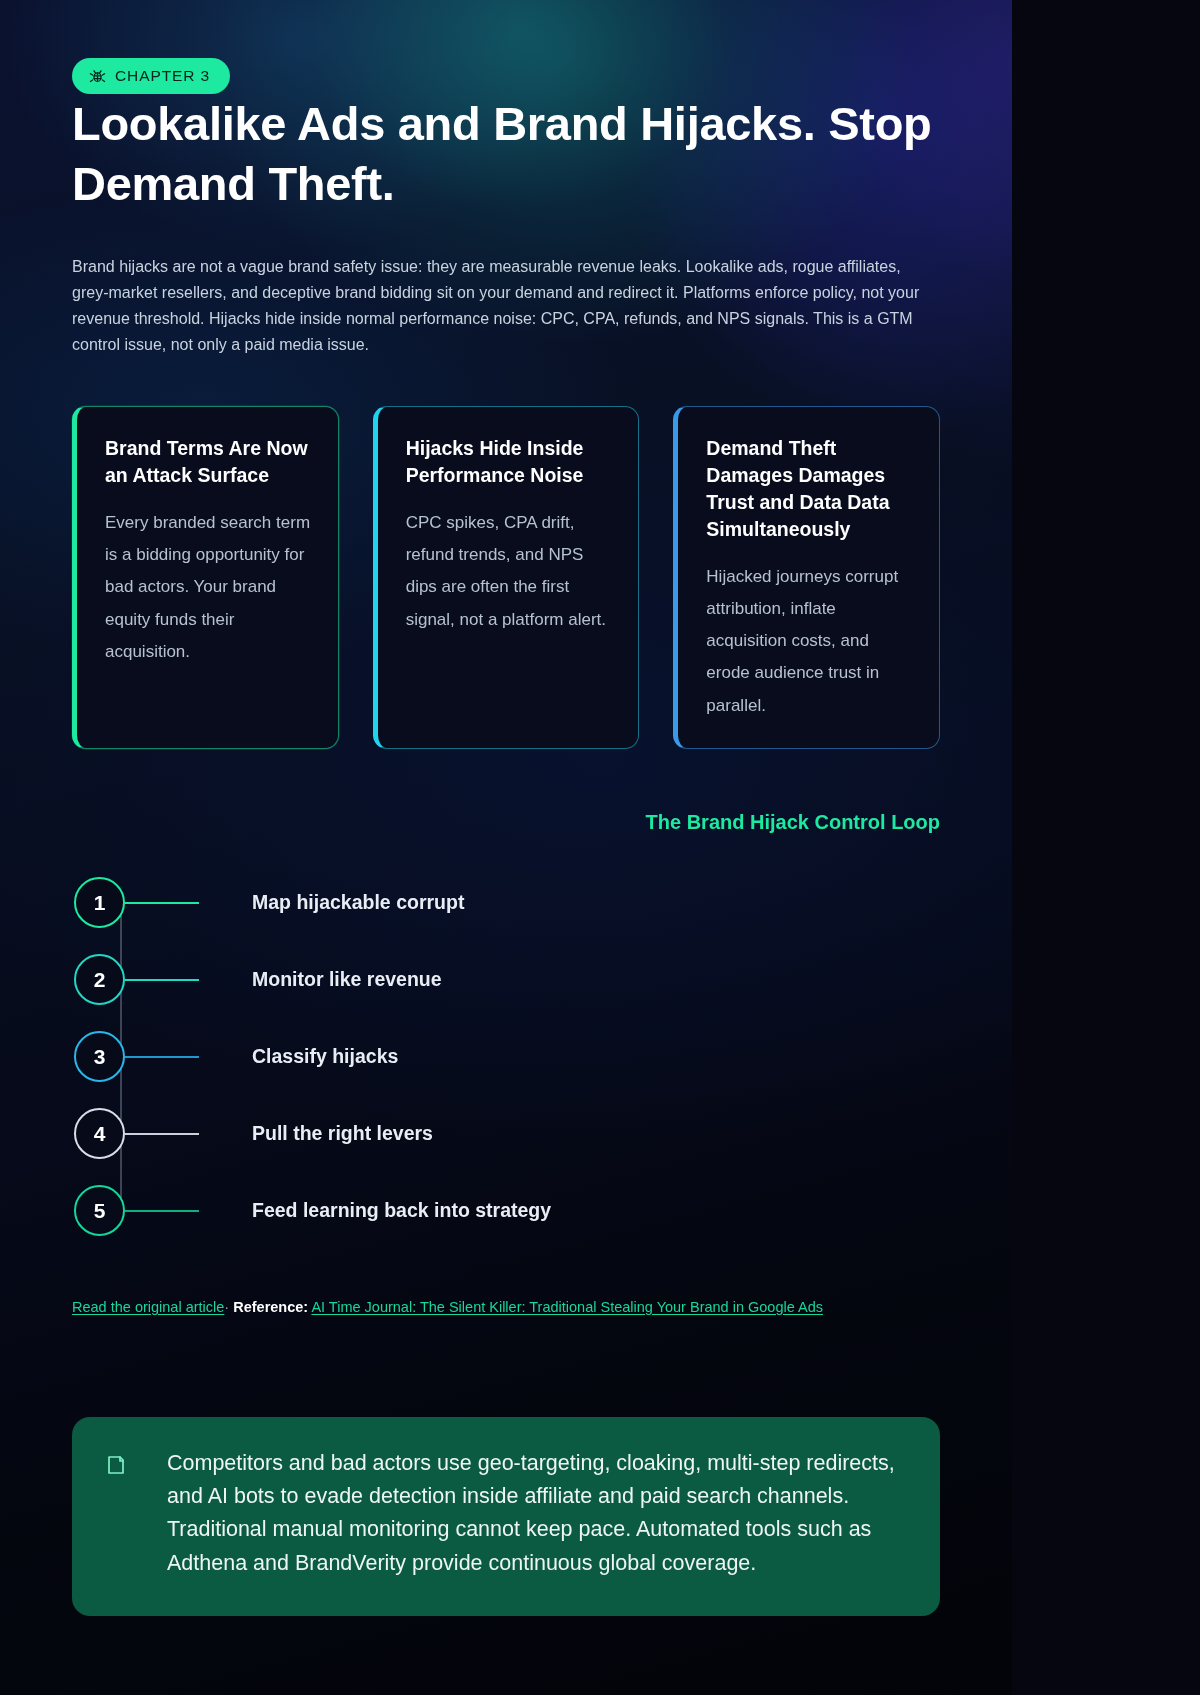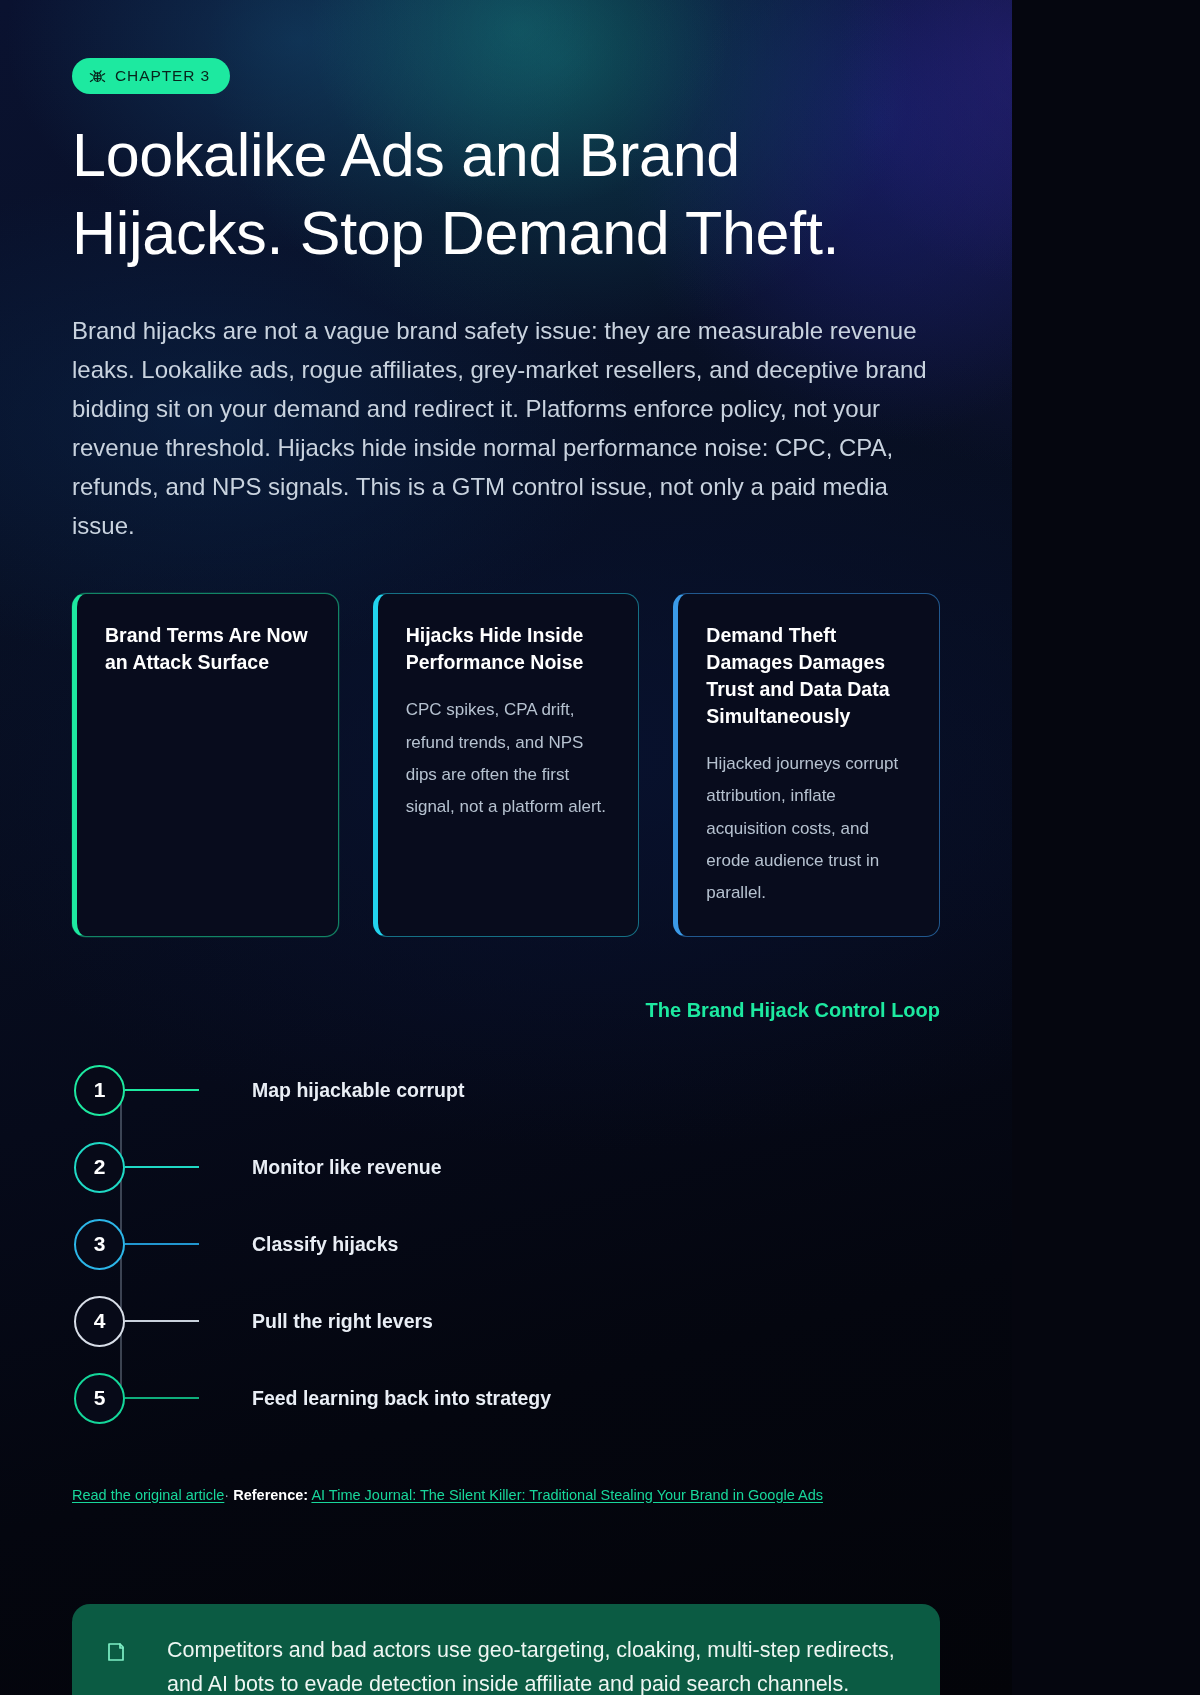--- a/index.html
+++ b/index.html
@@ -57,34 +57,33 @@
   .badge-icon { display: flex; align-items: center; }
   .badge-label {
     font-size: 15.5px;
     letter-spacing: 0.9px;
     font-weight: 500;
     color: #08241c;
   }
 
   
   .title {
-    margin-top: 22px;
     max-width: 960px;
-    font-size: 61px;
+    font-size: 47px;
     line-height: 1.28;
-    font-weight: 400;
+    font-weight: 700;
     color: #ffffff;
     letter-spacing: -0.3px;
   }
 
   
   .intro {
     margin-top: 40px;
     max-width: 965px;
-    font-size: 24px;
+    font-size: 16px;
     line-height: 1.62;
     color: #c9d3df;
     font-weight: 400;
   }
 
   
   .cards {
     display: flex;
     gap: 34px;
     margin-top: 48px;
@@ -243,20 +242,21 @@
     
     <h1 class="title">Lookalike Ads and Brand Hijacks. Stop Demand Theft.</h1>
 
     
     <p class="intro">Brand hijacks are not a vague brand safety issue: they are measurable revenue leaks. Lookalike ads, rogue affiliates, grey-market resellers, and deceptive brand bidding sit on your demand and redirect it. Platforms enforce policy, not your revenue threshold. Hijacks hide inside normal performance noise: CPC, CPA, refunds, and NPS signals. This is a GTM control issue, not only a paid media issue.</p>
 
     
     <div class="cards">
       <div class="card accent-green">
         <div class="card-title">Brand Terms Are Now an Attack Surface</div>
+        <div class="card-body">Every branded search term is a bidding opportunity for bad actors. Your brand equity funds their acquisition.</div>
       </div>
       <div class="card accent-cyan">
         <div class="card-title">Hijacks Hide Inside Performance Noise</div>
         <div class="card-body">CPC spikes, CPA drift, refund trends, and NPS dips are often the first signal, not a platform alert.</div>
       </div>
       <div class="card accent-blue">
         <div class="card-title">Demand Theft Damages Damages Trust and Data Data Simultaneously</div>
         <div class="card-body">Hijacked journeys corrupt attribution, inflate acquisition costs, and erode audience trust in parallel.</div>
       </div>
     </div>

